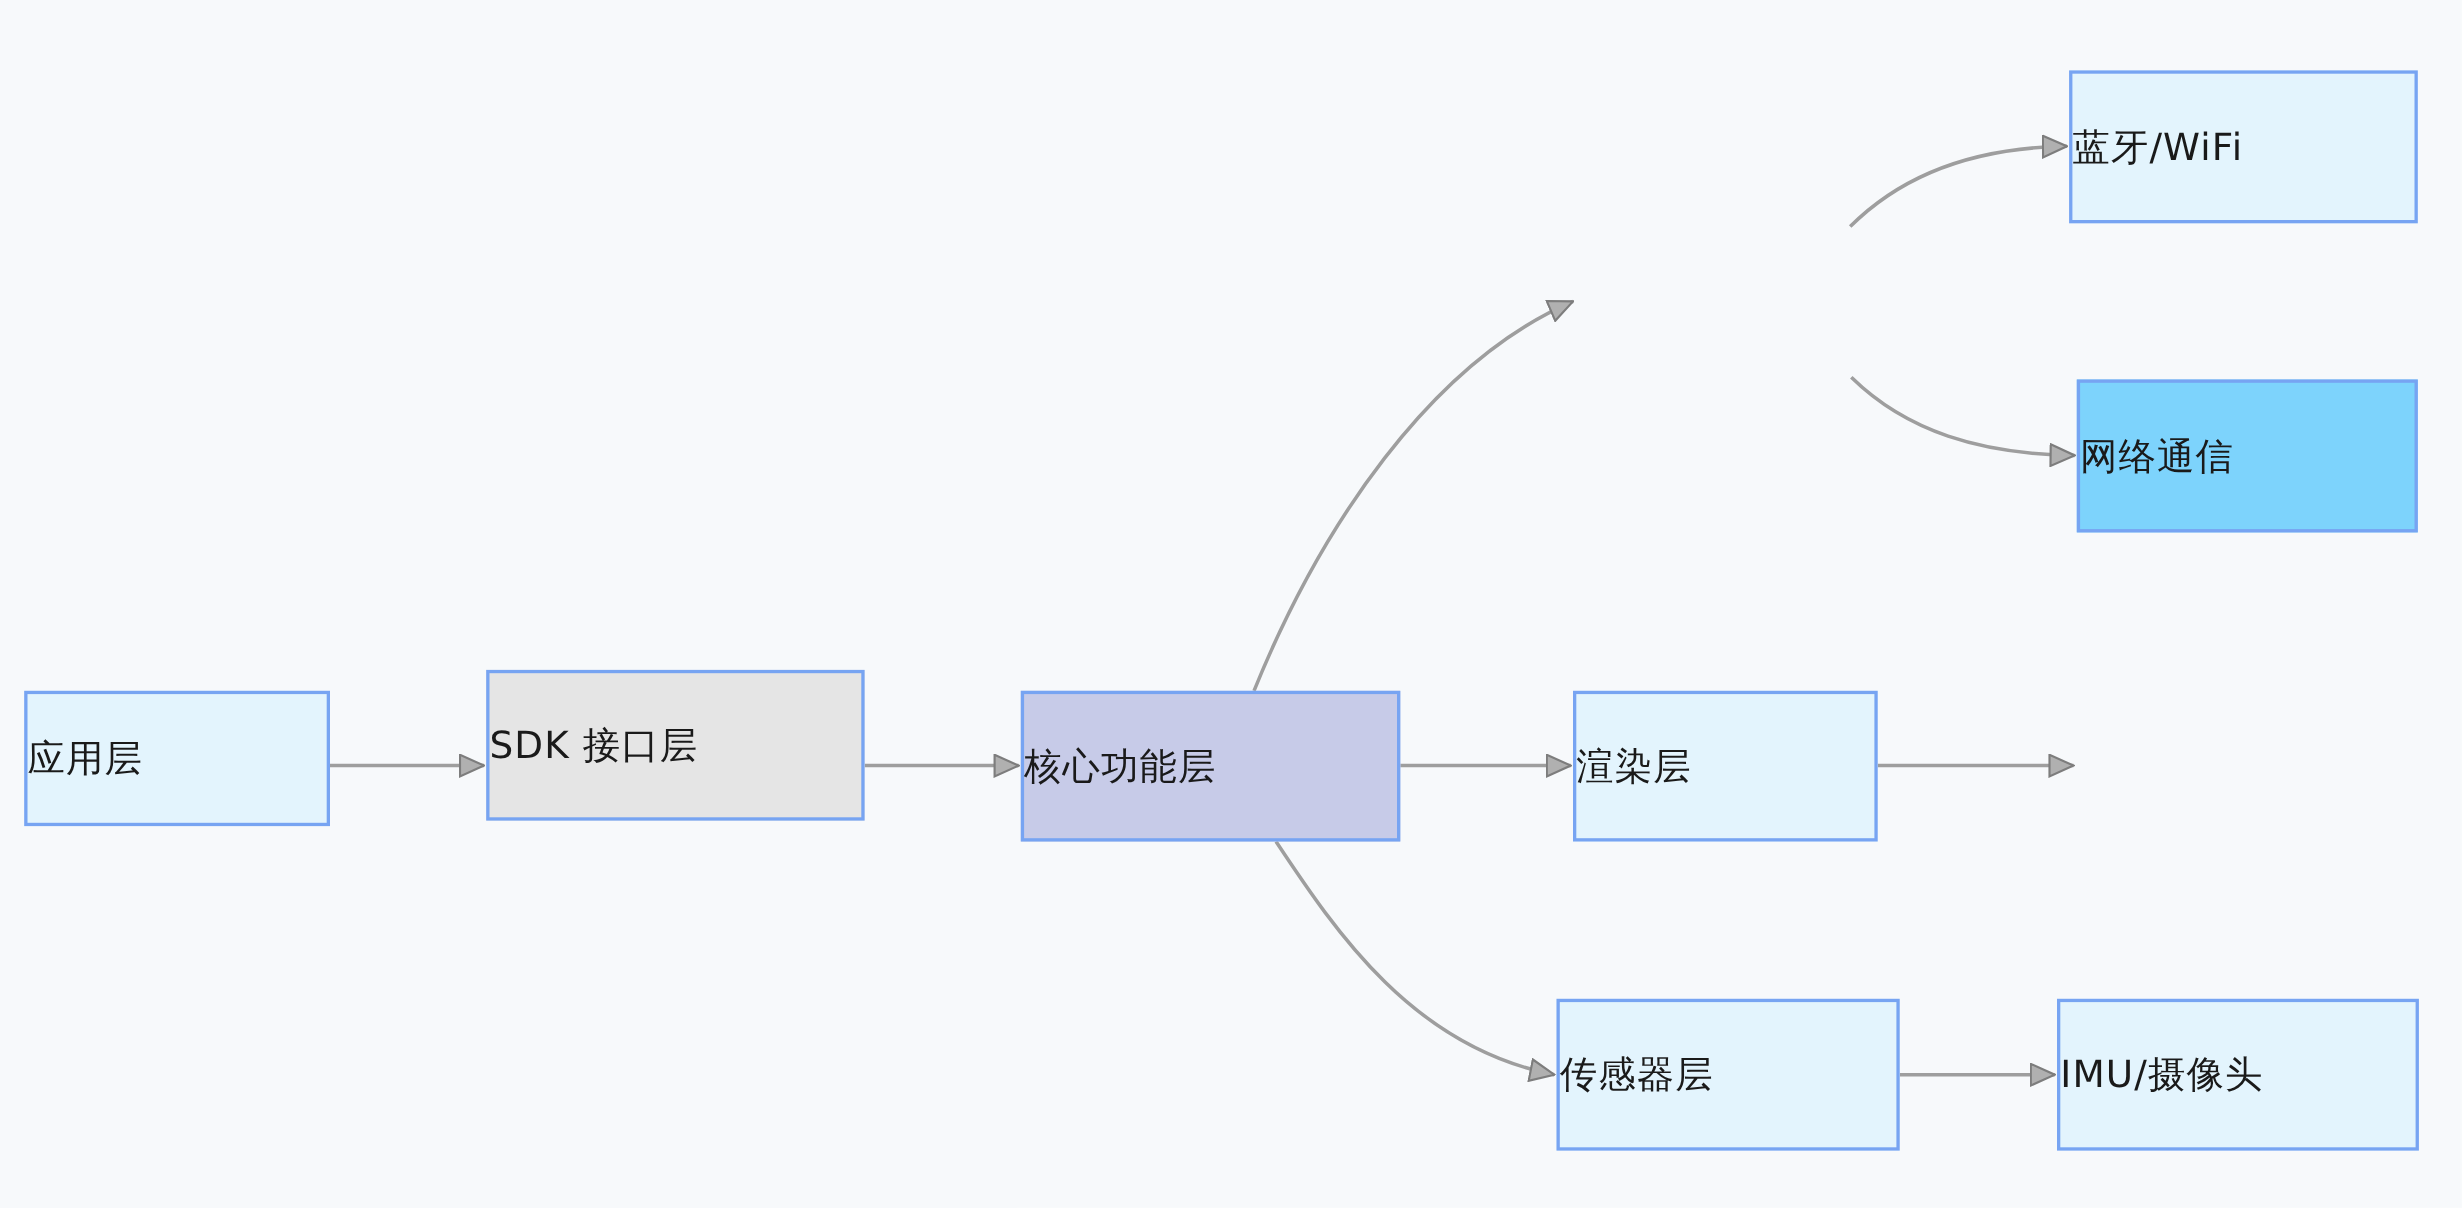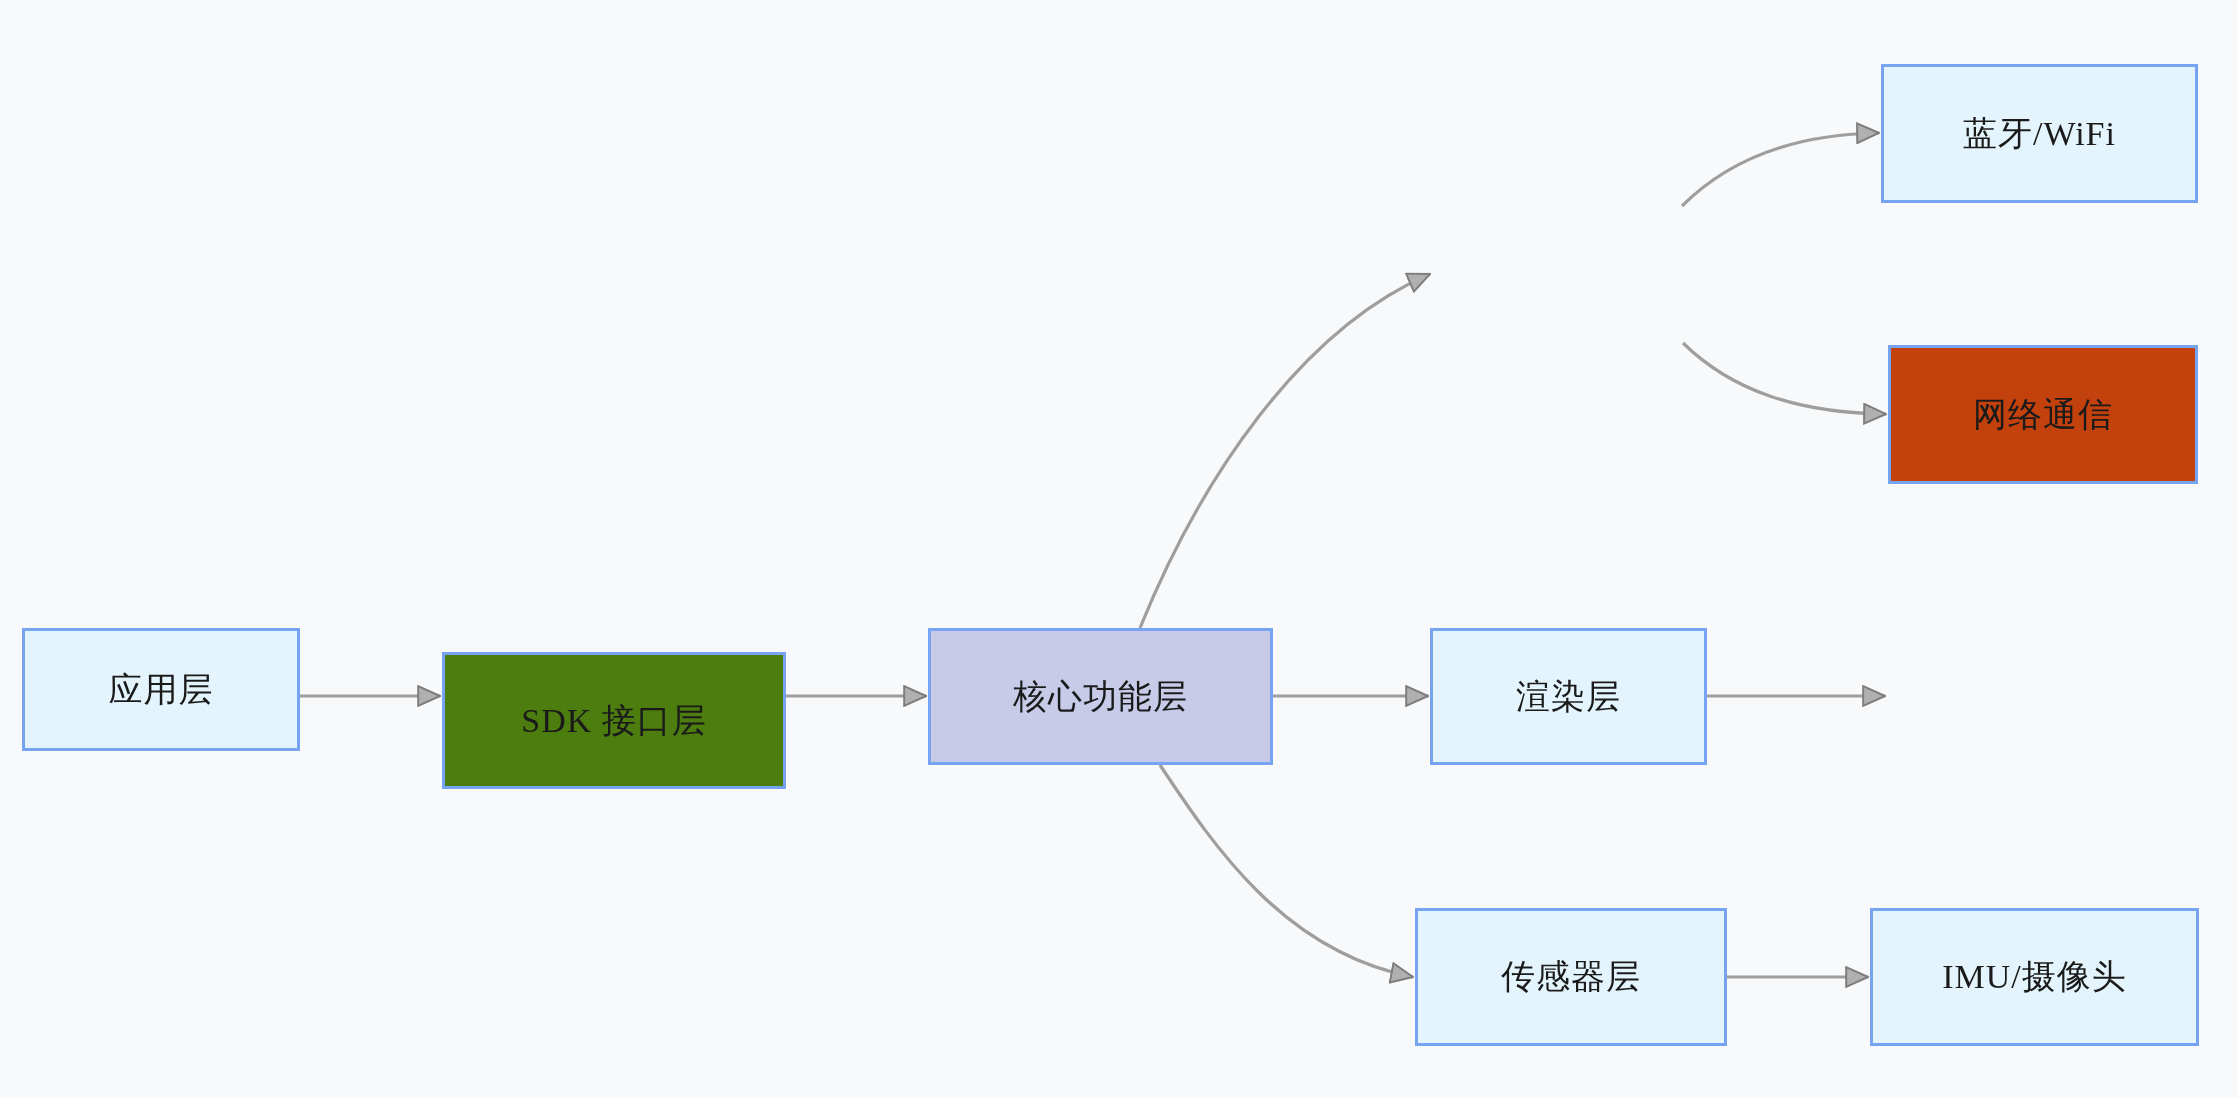--- a/index.html
+++ b/index.html
@@ -26,23 +26,22 @@
     fill: none;
     stroke: var(--edge-color, #9e9e9e);
     stroke-width: 3.2px;
   }
   .node {
     position: absolute;
     box-sizing: border-box;
     border: 3px solid #77a4f2;
     display: flex;
     align-items: center;
-    justify-content: center;
+    justify-content: flex-start;
     background: #e3f4fd;
-    font-family: Liberation Serif, serif;
   }
   .node-label {
     font-size: 34px;
     color: var(--text-color, #1a1a1a);
     letter-spacing: 1px;
     white-space: nowrap;
   }
 </style>
 </head>
 <body>
@@ -63,34 +62,34 @@
     <path class="edge" d="M1682,206 C1732,156 1800,134 1879,133" marker-end="url(#arrow)"></path>
     <path class="edge" d="M1683,343 C1733,392 1800,413 1886,414" marker-end="url(#arrow)"></path>
     <path class="edge" d="M1707,696 L1885,696" marker-end="url(#arrow)"></path>
     <path class="edge" d="M1727,977 L1868,977" marker-end="url(#arrow)"></path>
   </svg>
 
   <div class="node" style="left: 22px; top: 628px; width: 278px; height: 123px; background: rgb(227, 244, 253); border-color: rgb(119, 164, 242);">
     <span class="node-label">应用层</span>
   </div>
 
-  <div class="node" style="left: 442px; top: 652px; width: 344px; height: 137px; background: #4d7c0f; border-color: rgb(119, 164, 242);">
+  <div class="node" style="left: 442px; top: 609px; width: 344px; height: 137px; background: #e5e5e5; border-color: rgb(119, 164, 242);">
     <span class="node-label">SDK 接口层</span>
   </div>
 
   <div class="node" style="left: 928px; top: 628px; width: 345px; height: 137px; background: rgb(199, 203, 232); border-color: rgb(119, 164, 242);">
     <span class="node-label">核心功能层</span>
   </div>
 
 
   <div class="node" style="left: 1881px; top: 64px; width: 317px; height: 139px; background: rgb(227, 244, 253); border-color: rgb(119, 164, 242);">
     <span class="node-label">蓝牙/WiFi</span>
   </div>
 
-  <div class="node" style="left: 1888px; top: 345px; width: 310px; height: 139px; background: #c2410c; border-color: rgb(119, 164, 242);">
+  <div class="node" style="left: 1888px; top: 345px; width: 310px; height: 139px; background: #7dd3fc; border-color: rgb(119, 164, 242);">
     <span class="node-label">网络通信</span>
   </div>
 
   <div class="node" style="left: 1430px; top: 628px; width: 277px; height: 137px; background: rgb(227, 244, 253); border-color: rgb(119, 164, 242);">
     <span class="node-label">渲染层</span>
   </div>
 
 
   <div class="node" style="left: 1415px; top: 908px; width: 312px; height: 138px; background: rgb(227, 244, 253); border-color: rgb(119, 164, 242);">
     <span class="node-label">传感器层</span>

